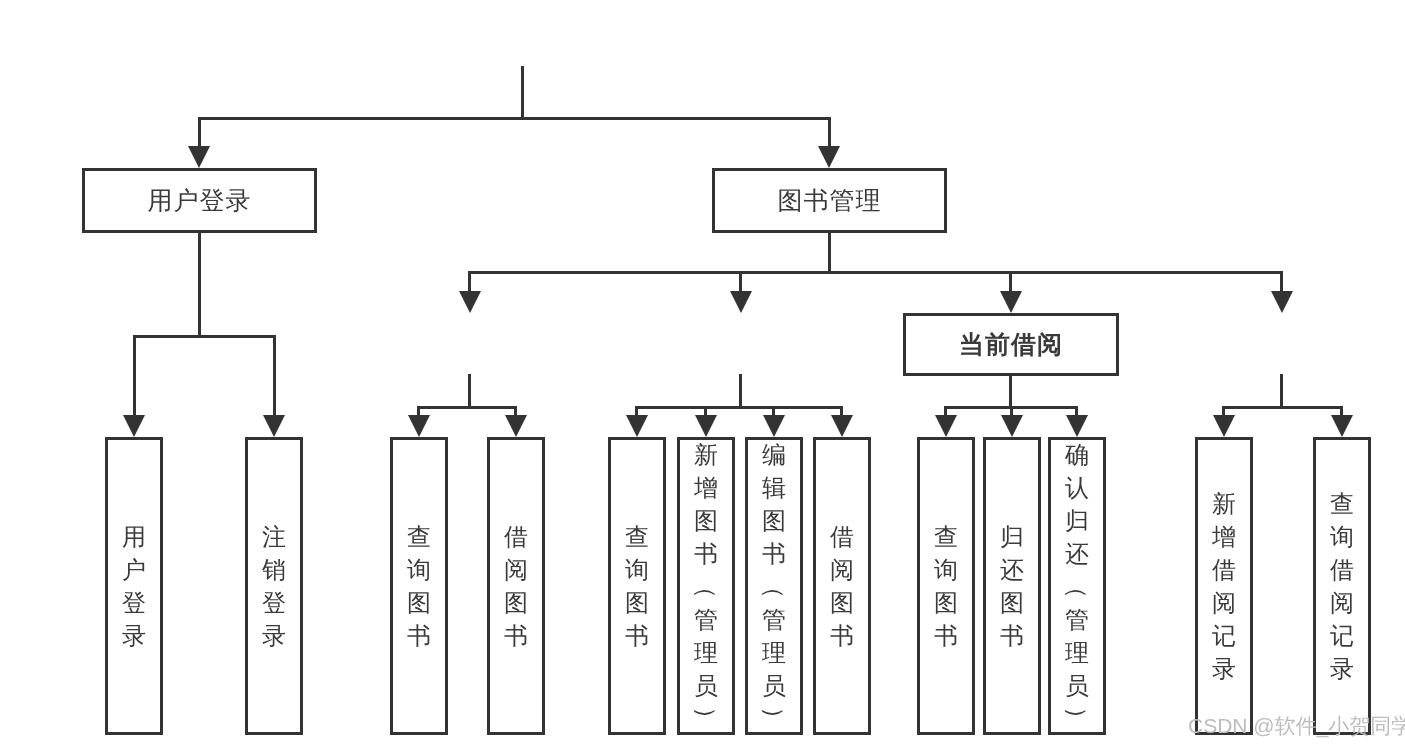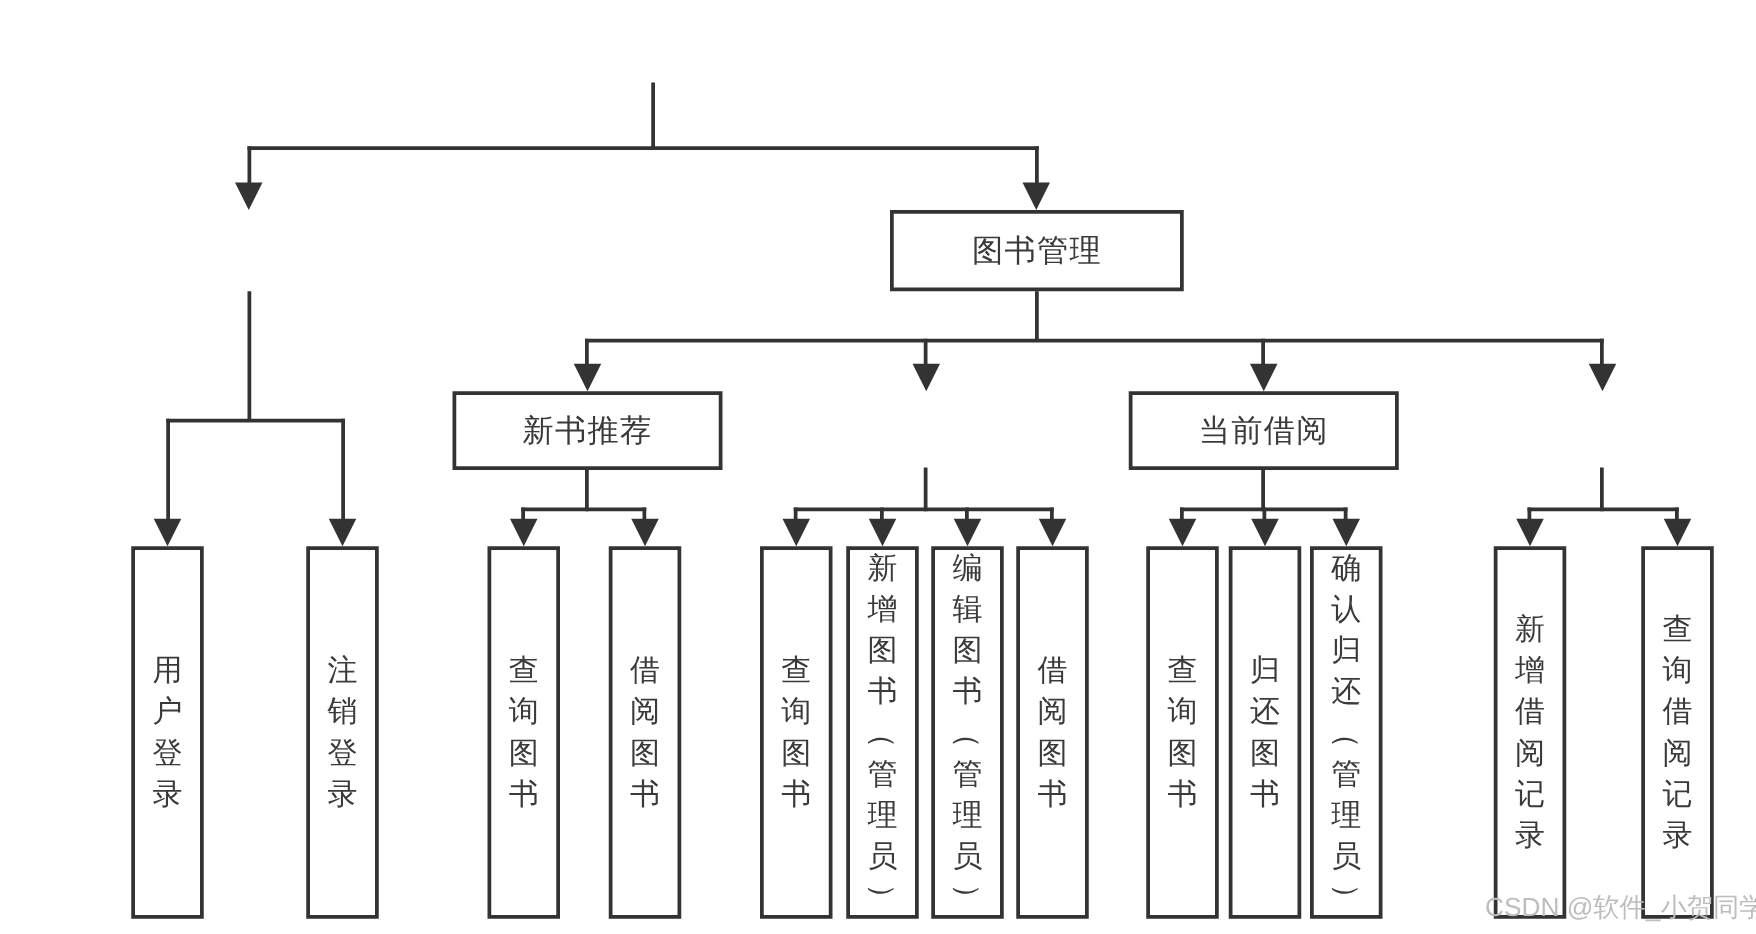--- a/index.html
+++ b/index.html
@@ -60,20 +60,23 @@
 <div class="canvas" style="--line: #333333; --text: #3a3a3a; --watermark: #bdbdbd;">
 
 
   <div class="vline" style="left:521px; top:66px; height:53px;"></div>
   <div class="hline" style="left:198px; top:117px; width:633px;"></div>
   <div class="vline" style="left:198px; top:117px; height:32px;"></div>
   <div class="vline" style="left:828px; top:117px; height:32px;"></div>
   <div class="arrow" style="left:188px; top:146px;"></div>
   <div class="arrow" style="left:818px; top:146px;"></div>
 
+  <div class="node" style="left:82px; top:168px; width:235px; height:65px;">
+    <span>用户登录</span>
+  </div>
   <div class="node" style="left:712px; top:168px; width:235px; height:65px;">
     <span>图书管理</span>
   </div>
 
   <div class="vline" style="left:198px; top:233px; height:104px;"></div>
   <div class="hline" style="left:133px; top:335px; width:143px;"></div>
   <div class="vline" style="left:133px; top:335px; height:84px;"></div>
   <div class="vline" style="left:273px; top:335px; height:84px;"></div>
   <div class="arrow" style="left:123px; top:415px;"></div>
   <div class="arrow" style="left:263px; top:415px;"></div>
@@ -82,24 +85,21 @@
   <div class="hline" style="left:468px; top:271px; width:815px;"></div>
   <div class="vline" style="left:468px; top:271px; height:26px;"></div>
   <div class="vline" style="left:739px; top:271px; height:26px;"></div>
   <div class="vline" style="left:1009px; top:271px; height:26px;"></div>
   <div class="vline" style="left:1280px; top:271px; height:26px;"></div>
   <div class="arrow" style="left:459px; top:291px;"></div>
   <div class="arrow" style="left:730px; top:291px;"></div>
   <div class="arrow" style="left:1000px; top:291px;"></div>
   <div class="arrow" style="left:1271px; top:291px;"></div>
 
-  <div class="node" style="left:362px; top:313px; width:216px; height:63px;">
-    <span>新书推荐</span>
-  </div>
-  <div class="node" style="left:903px; top:313px; width:216px; height:63px;">
+  <div class="node" style="left:903px; top:313px; width:216px; height:63px;font-weight:bold;">
     <span>当前借阅</span>
   </div>
 
   <div class="vline" style="left:468px; top:374px; height:35px;"></div>
   <div class="hline" style="left:417px; top:406px; width:100px;"></div>
   <div class="vline" style="left:417px; top:406px; height:14px;"></div>
   <div class="vline" style="left:514px; top:406px; height:14px;"></div>
   <div class="arrow" style="left:408px; top:415px;"></div>
   <div class="arrow" style="left:505px; top:415px;"></div>
 

